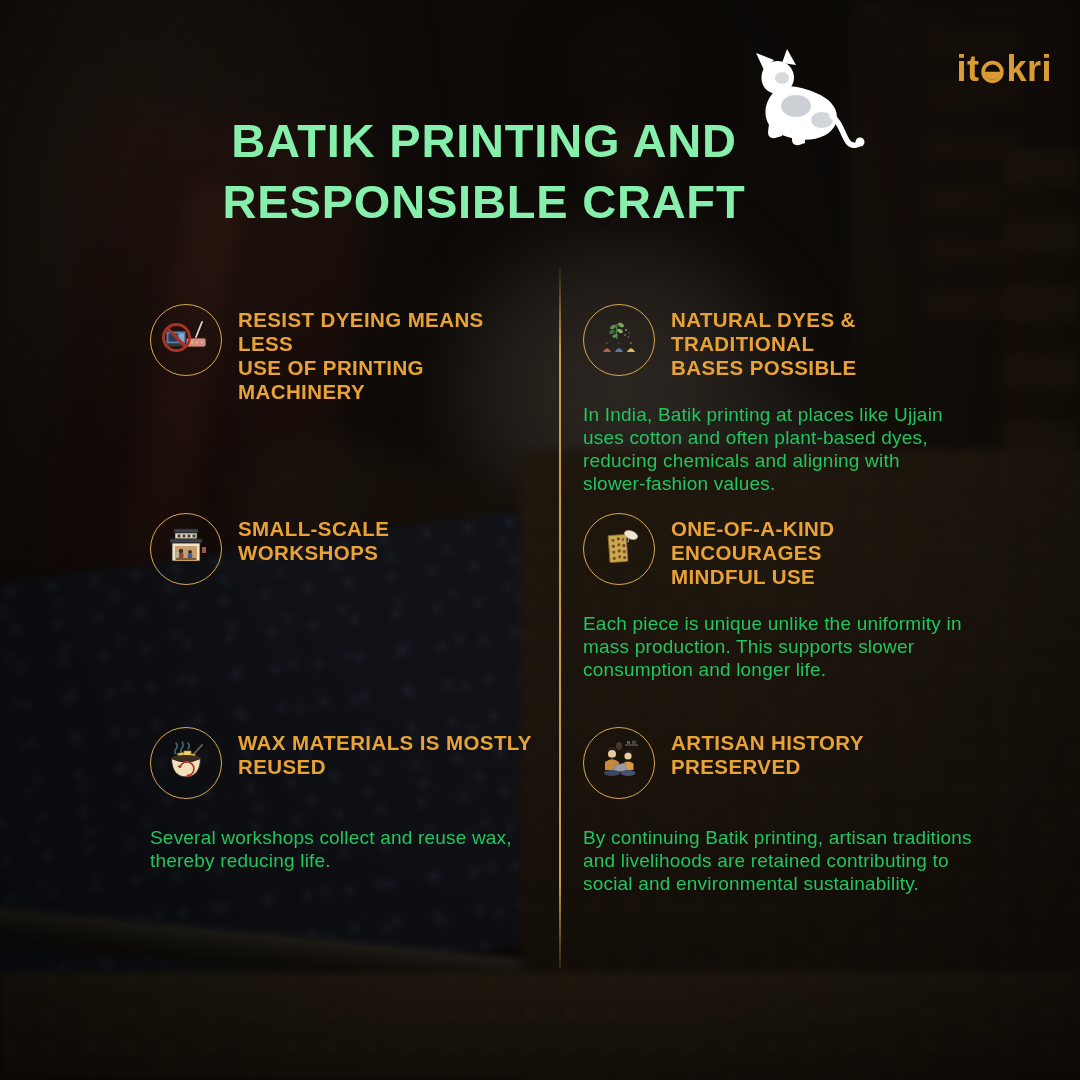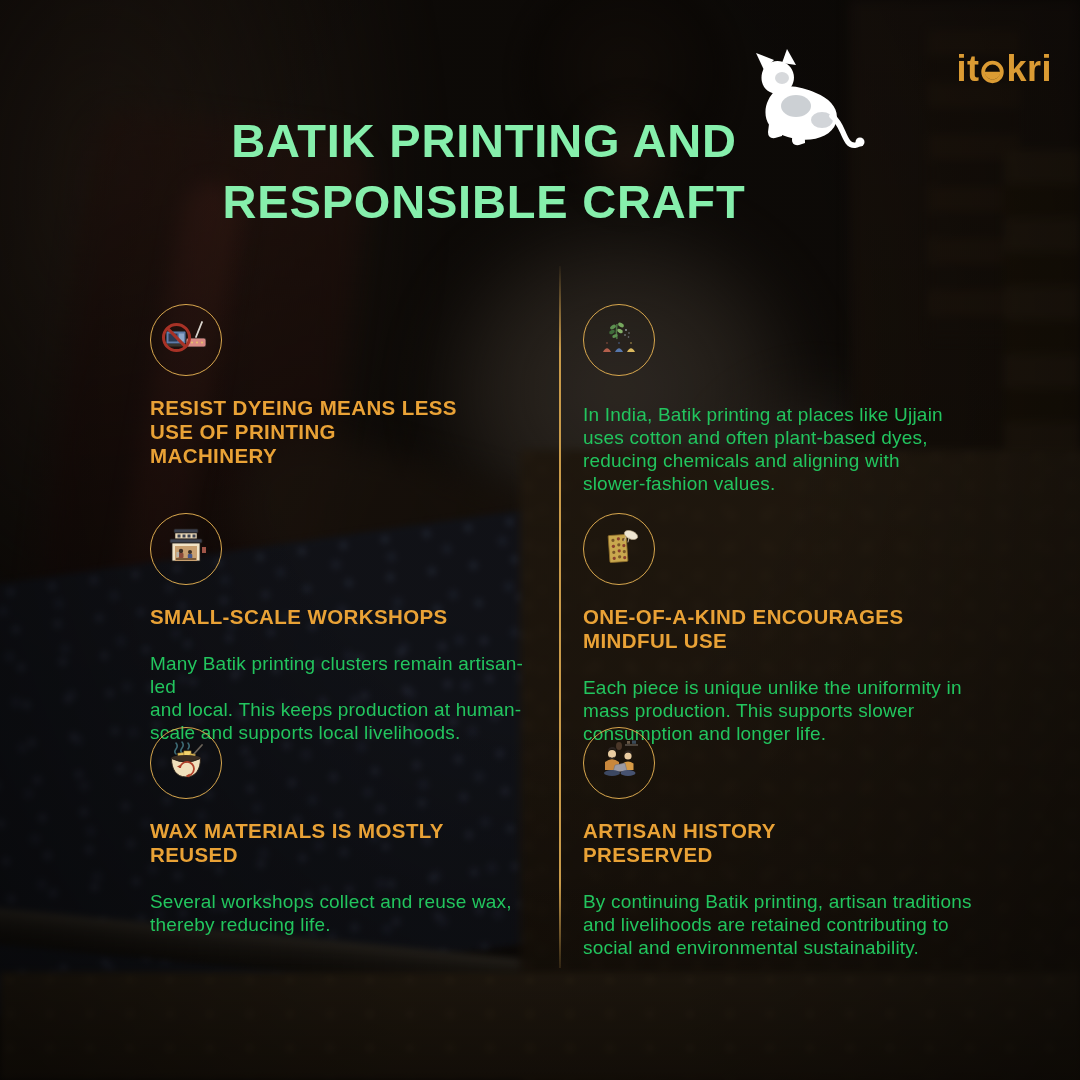--- a/index.html
+++ b/index.html
@@ -79,21 +79,21 @@
   .brand{position:absolute;right:28px;top:48px;z-index:4;color:#DB9B33;
     font-size:36px;font-weight:bold;letter-spacing:.5px;display:flex;align-items:center;}
   .brand svg{margin:4px 1px 0 1px;}
   
   .divider{position:absolute;left:559px;top:266px;width:2px;height:702px;z-index:2;
     background:linear-gradient(180deg,rgba(201,155,74,.05) 0%,#C99B4A 12%,#C99B4A 88%,rgba(201,155,74,.15) 100%);}
   .cell{position:absolute;z-index:3;}
   .c-l{left:150px;width:382px;}
   .c-r{left:583px;width:402px;}
   .r1{top:304px;} .r2{top:513px;} .r3{top:727px;}
-  .cell-head{display:flex;align-items:flex-start;gap:16px;min-height:76px;flex-direction:column;}
+  .cell-head{display:flex;align-items:flex-start;gap:16px;min-height:76px;}
   .icon-circle{width:72px;height:72px;border-radius:50%;border:1.6px solid #D9A84E;
     flex:0 0 auto;display:flex;align-items:center;justify-content:center;box-sizing:border-box;}
   .cell h3{margin:4px 0 0 0;font-size:20.5px;line-height:1.17;color:#E9A236;
     letter-spacing:.4px;white-space:pre-line;font-weight:bold;}
   .cell p{margin:24px 0 0 0;font-size:19px;line-height:1.21;color:#22c55e;
     letter-spacing:.2px;white-space:pre-line;}
 </style>
 </head>
 <body>
 
@@ -183,20 +183,22 @@
         <circle cx="30" cy="19" r="0.8" fill="#9aa0a8"></circle>
           <circle cx="33.5" cy="21" r="0.8" fill="#7a8088"></circle>
         <path d="M8 36 Q12 28.5 16 36 Z" fill="#b45f4c"></path>
         <path d="M20 36 Q24 28.5 28 36 Z" fill="#5677ac"></path>
         <path d="M32 36 Q36 28.5 40 36 Z" fill="#dbb95e"></path>
         <circle cx="12" cy="27" r="0.7" fill="#b45f4c"></circle>
           <circle cx="24" cy="27" r="0.7" fill="#5677ac"></circle>
           <circle cx="36" cy="27" r="0.7" fill="#dbb95e"></circle>
       </svg>
     </div>
+    <h3>NATURAL DYES &amp; TRADITIONAL
+BASES POSSIBLE</h3>
   </div>
   <p>In India, Batik printing at places like Ujjain
 uses cotton and often plant-based dyes,
 reducing chemicals and aligning with
 slower-fashion values.</p>
 </div>
 
 <div class="cell c-l r2">
   <div class="cell-head">
     <div class="icon-circle">
@@ -214,23 +216,20 @@
         <rect x="16.5" y="28" width="5" height="5" rx="1" fill="#8a4a3a"></rect>
         <circle cx="28" cy="27" r="2" fill="#3a2d24"></circle>
         <rect x="25.8" y="29" width="4.5" height="4.5" rx="1" fill="#46578a"></rect>
         <rect x="14" y="33" width="20" height="2" fill="#7a5a38"></rect>
         <rect x="14.5" y="27" width="2.5" height="5" fill="#b8b4a8"></rect>
         <rect x="40" y="22" width="4" height="6" fill="#a05548"></rect>
       </svg>
     </div>
     <h3>SMALL-SCALE WORKSHOPS</h3>
   </div>
-  <p>Many Batik printing clusters remain artisan-led
-and local. This keeps production at human-
-scale and supports local livelihoods.</p>
 </div>
 
 <div class="cell c-r r2">
   <div class="cell-head">
     <div class="icon-circle">
       <svg width="48" height="48" viewBox="0 0 48 48">
         <g transform="rotate(-4 23 23)">
           <rect x="14" y="10" width="18" height="27" rx="1" fill="#c9a84e" stroke="#8a6a28" stroke-width="0.8"></rect>
           <circle cx="18.5" cy="15" r="1.6" fill="#7a5828"></circle>
             <circle cx="24" cy="14" r="1.6" fill="#8a3f2e"></circle>

